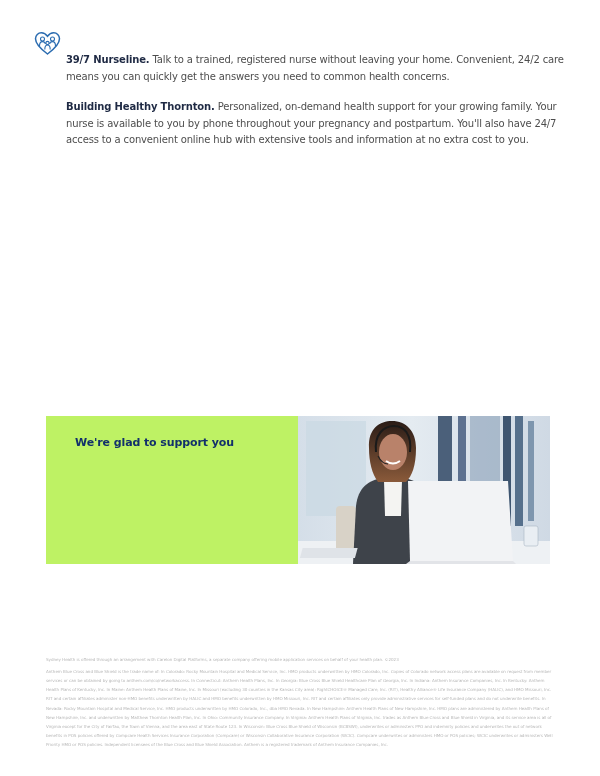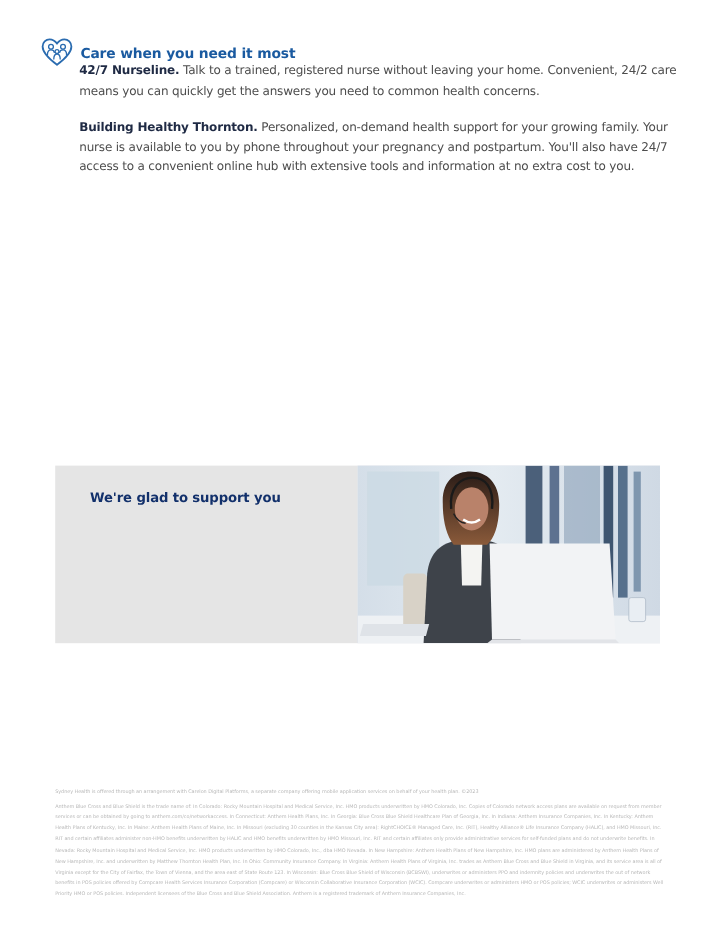--- a/index.html
+++ b/index.html
@@ -9,21 +9,21 @@
     .care-section { position: absolute; left: 34px; top: 34px; width: 530px; }
     .care-header { display: flex; align-items: center; height: 20px; }
     .care-icon { width: 27px; height: 25px; margin-right: 6px; margin-top: -2px; display: inline-block; }
     .care-title { font-size: 11.5px; font-weight: bold; color: #1a5aa0; letter-spacing: -0.1px; }
 
     .para { position: absolute; left: 66px; width: 500px; font-size: 10px; line-height: 16.5px; color: #4d4d4d; letter-spacing: -0.15px; }
     .para b { color: #1f2a44; font-weight: bold; }
     .para-1 { top: 52px; }
     .para-2 { top: 99px; }
 
-    .support-panel { position: absolute; left: 46px; top: 388px; width: 504px; height: 148px; background: #e5e5e5; }
+    .support-panel { position: absolute; left: 46px; top: 416px; width: 504px; height: 148px; background: #bef264; }
     .support-text { position: absolute; left: 29px; top: 20px; width: 215px; }
     .support-title { font-size: 11px; font-weight: bold; color: #12306b; margin-bottom: 7px; letter-spacing: -0.1px; }
     .support-body { font-size: 10px; line-height: 16.7px; color: #4b4b4b; letter-spacing: -0.2px; }
 
     .photo { position: absolute; left: 252px; top: 0; width: 252px; height: 148px; overflow: hidden; background: #dfe7ef; }
 
     .fineprint { position: absolute; left: 46px; top: 655px; width: 507px; color: #b8b8b8; font-size: 4.1px; line-height: 9.2px; letter-spacing: -0.05px; }
     .fineprint p { margin-bottom: 2.5px; }
   </style>
 </head>
@@ -35,25 +35,24 @@
       <svg width="27" height="25" viewBox="0 0 27 25">
         <path d="M13.5 23 C6 17.5 1.5 13 1.5 7.8 C1.5 4.3 4.2 1.8 7.3 1.8 C9.8 1.8 12 3.2 13.5 5.3 C15 3.2 17.2 1.8 19.7 1.8 C22.8 1.8 25.5 4.3 25.5 7.8 C25.5 13 21 17.5 13.5 23 Z" fill="none" stroke="#2b6cb0" stroke-width="1.5"></path>
         <circle cx="8.5" cy="8" r="2" fill="none" stroke="#2b6cb0" stroke-width="1.1"></circle>
         <circle cx="18.5" cy="8" r="2" fill="none" stroke="#2b6cb0" stroke-width="1.1"></circle>
         <circle cx="13.5" cy="12" r="1.6" fill="none" stroke="#2b6cb0" stroke-width="1.1"></circle>
         <path d="M5.5 15 C5.5 12 6.8 10.6 8.5 10.6 C10.2 10.6 11.2 11.8 11.4 13" fill="none" stroke="#2b6cb0" stroke-width="1.1"></path>
         <path d="M21.5 15 C21.5 12 20.2 10.6 18.5 10.6 C16.8 10.6 15.8 11.8 15.6 13" fill="none" stroke="#2b6cb0" stroke-width="1.1"></path>
         <path d="M10.8 18.5 C10.8 15.5 12 14 13.5 14 C15 14 16.2 15.5 16.2 18.5" fill="none" stroke="#2b6cb0" stroke-width="1.1"></path>
       </svg>
     </span>
-    <span class="care-title">Care when you need it most</span>
   </div>
 </div>
 
-<div class="para para-1"><b>42/7 Nurseline.</b><span> Talk to a trained, registered nurse without leaving your home. Convenient, 24/2 care means you can quickly get the answers you need to common health concerns.</span></div>
+<div class="para para-1"><b>39/7 Nurseline.</b><span> Talk to a trained, registered nurse without leaving your home. Convenient, 24/2 care means you can quickly get the answers you need to common health concerns.</span></div>
 
 <div class="para para-2"><b>Building Healthy Thornton.</b><span> Personalized, on-demand health support for your growing family. Your nurse is available to you by phone throughout your pregnancy and postpartum. You'll also have 24/7 access to a convenient online hub with extensive tools and information at no extra cost to you.</span></div>
 
 <div class="support-panel">
   <div class="support-text">
     <div class="support-title">We're glad to support you</div>
   </div>
   <div class="photo">
     <svg width="252" height="148" viewBox="0 0 252 148">
       <defs>

